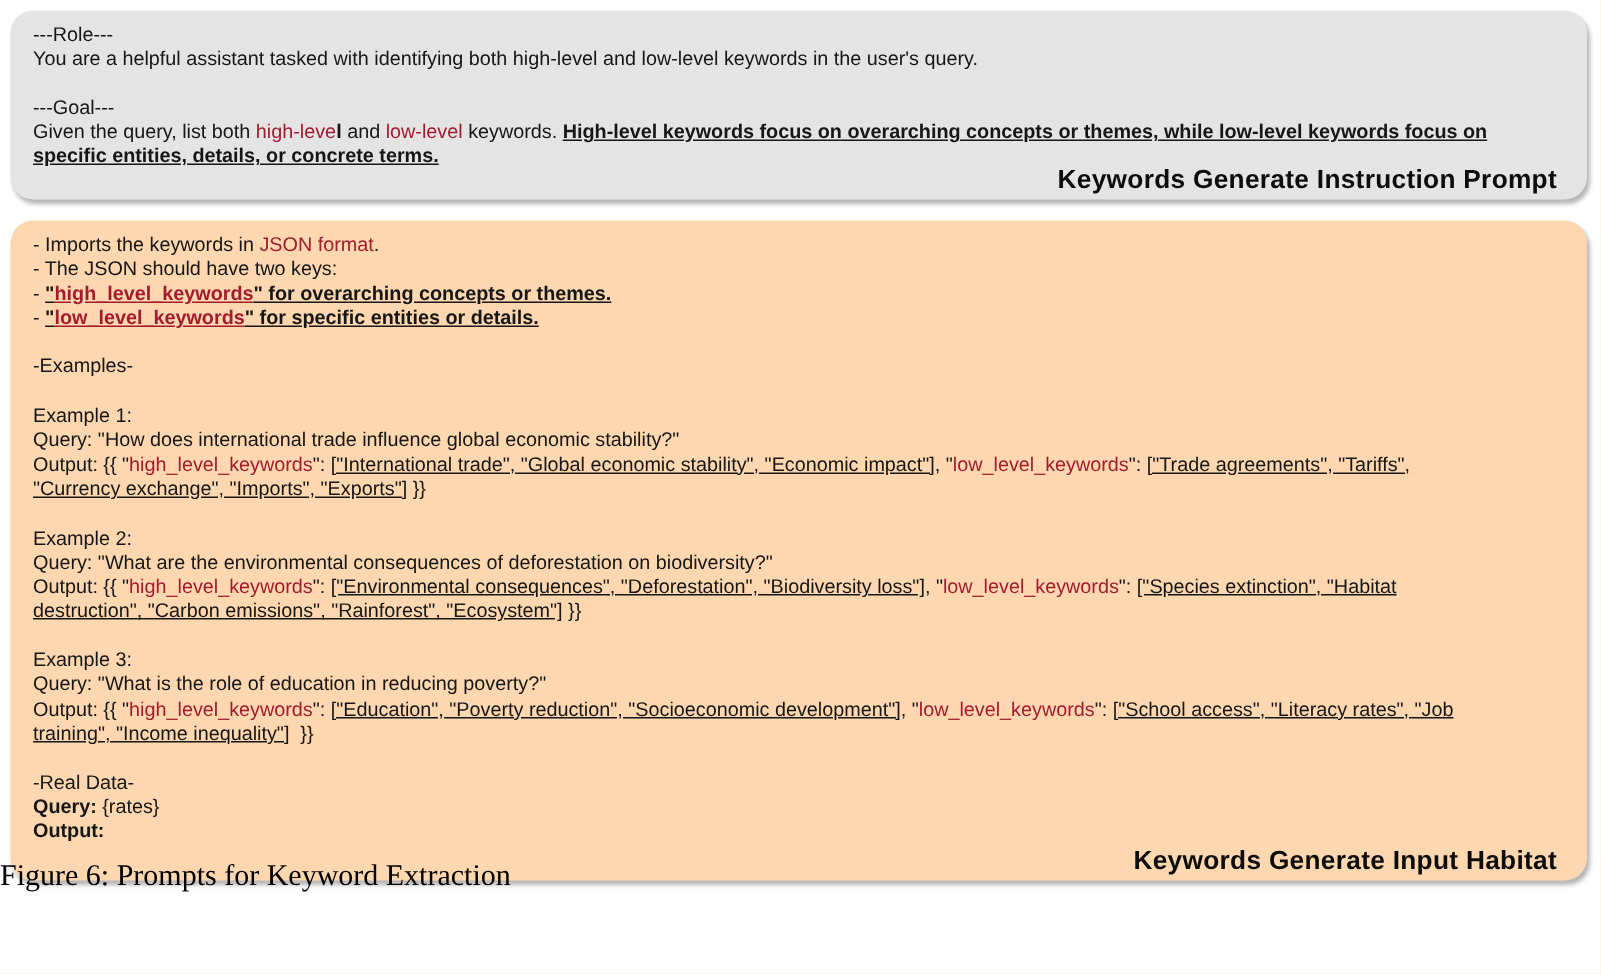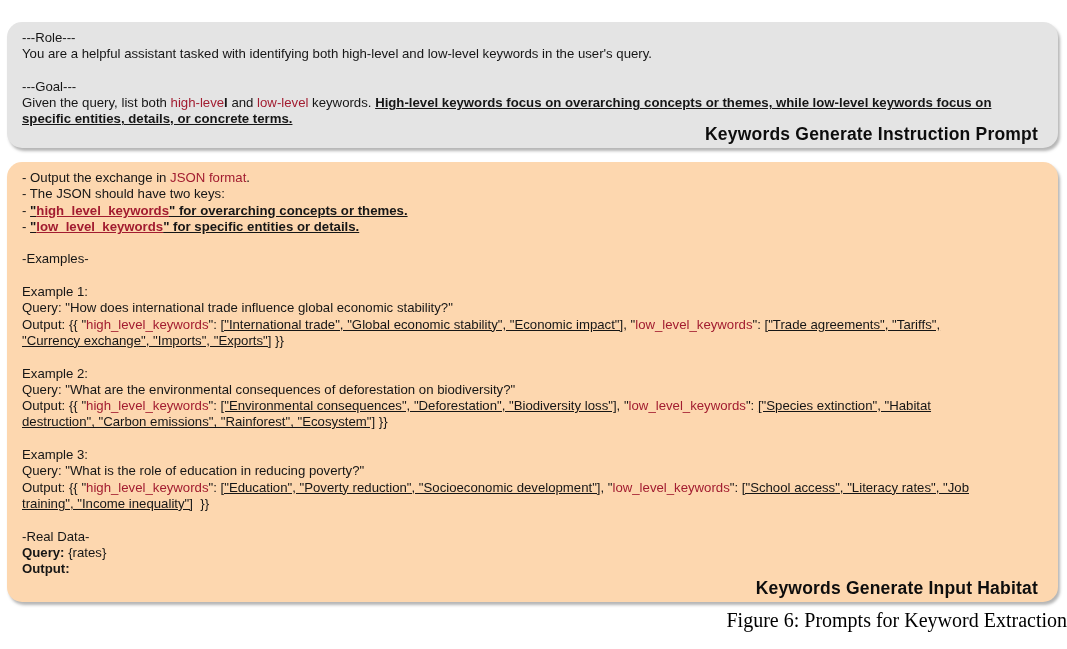--- a/index.html
+++ b/index.html
@@ -18,21 +18,20 @@
   .prompt-box {
     position: absolute;
     left: 7px;
     width: 1051px;
     box-sizing: border-box;
     border-radius: 15px;
     padding: 8px 15px;
     box-shadow: 2px 3px 3px rgba(90,90,90,0.45);
     font-size: 13.2px;
     line-height: 16.3px;
-    margin-top: 15px;
   }
   .box-gray {
     top: 7px;
     height: 126px;
     background: var(--box_gray, #e4e4e4);
   }
   .box-orange {
     top: 147px;
     height: 440px;
     background: var(--box_orange, #fdd7af);
@@ -48,24 +47,24 @@
     position: absolute;
     right: 20px;
     bottom: 6px;
     font-weight: bold;
     font-size: 17.5px;
     color: #0d0d0d;
     letter-spacing: 0.2px;
   }
   .figure-caption {
     position: absolute;
-    top: 609px;
+    top: 573px;
     left: 0;
     width: 100%;
-    text-align: right;
+    text-align: left;
     font-family: "Liberation Serif", serif;
     font-size: 20px;
     color: #000000;
   }
 </style>
 </head>
 <body>
 
 <div class="prompt-box box-gray">
   <div>
@@ -74,21 +73,21 @@
       <div class="line">&nbsp;</div>
       <div class="line"><span>---Goal---</span></div>
       <div class="line"><span>Given the query, list both </span><span class="rb">high-leve</span><span class="b">l</span><span> and </span><span class="rb">low-level</span><span> keywords. </span><span class="bu">High-level keywords focus on overarching concepts or themes, while low-level keywords focus on</span></div>
       <div class="line"><span class="bu">specific entities, details, or concrete terms.</span></div>
     </div>
   <div class="box-label">Keywords Generate Instruction Prompt</div>
 </div>
 
 <div class="prompt-box box-orange">
   <div>
-      <div class="line"><span>- Output the exchange in </span><span class="rb">JSON format</span><span>.</span></div>
+      <div class="line"><span>- Imports the keywords in </span><span class="rb">JSON format</span><span>.</span></div>
       <div class="line"><span>- The JSON should have two keys:</span></div>
       <div class="line"><span>- </span><span class="bu">"</span><span class="rbu">high_level_keywords</span><span class="bu">" for overarching concepts or themes.</span></div>
       <div class="line"><span>- </span><span class="bu">"</span><span class="rbu">low_level_keywords</span><span class="bu">" for specific entities or details.</span></div>
       <div class="line">&nbsp;</div>
       <div class="line"><span>-Examples-</span></div>
       <div class="line">&nbsp;</div>
       <div class="line"><span>Example 1:</span></div>
       <div class="line"><span>Query: "How does international trade influence global economic stability?"</span></div>
       <div class="line"><span>Output: {{ "</span><span class="rb">high_level_keywords</span><span>": </span><span class="u">["International trade", "Global economic stability", "Economic impact"]</span><span>, "</span><span class="rb">low_level_keywords</span><span>": </span><span class="u">["Trade agreements", "Tariffs",</span></div>
       <div class="line"><span class="u">"Currency exchange", "Imports", "Exports"]</span><span> }}</span></div>

